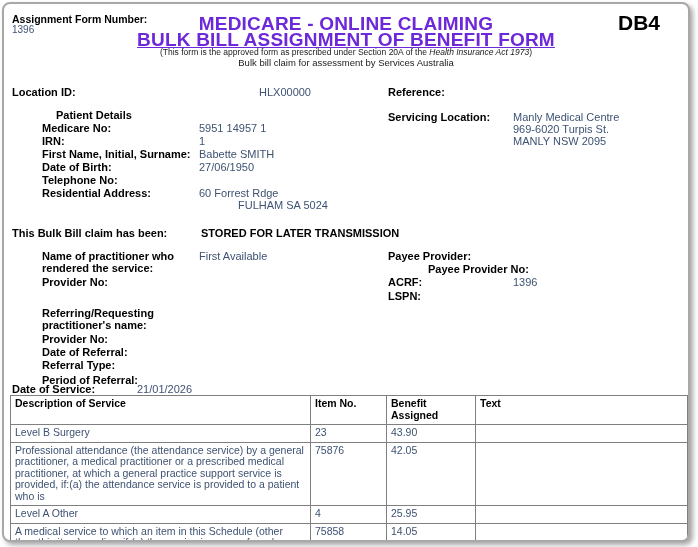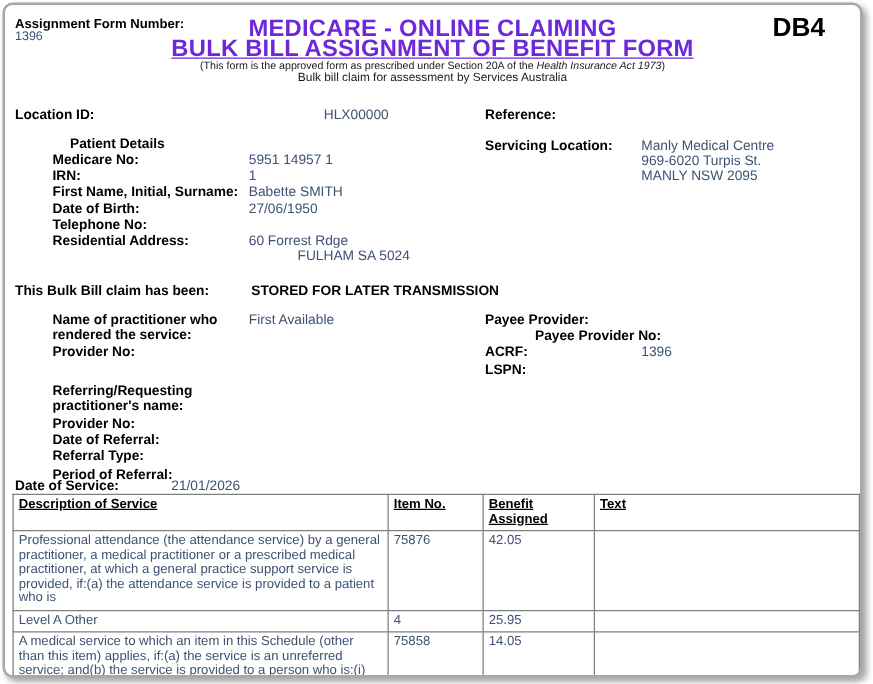--- a/index.html
+++ b/index.html
@@ -31,21 +31,21 @@
     position:absolute; left:6px; top:391px; width:678px;
     border-collapse:collapse; table-layout:fixed;
   }
   table.svc th, table.svc td {
     border:1px solid #7f7f7f;
     font-size:10.5px; line-height:11.5px;
     padding:2px 4px 3px 4px;
     vertical-align:top; text-align:left;
     overflow:hidden;
   }
-  table.svc th { font-weight:bold; color:#000000;text-decoration:underline; }
+  table.svc th { font-weight:bold; color:#000000; }
   table.svc td { color:#3e5272; }
   td.num-right { text-align:right; padding-right:7px; }
   .col-desc { width:300px; }
   .col-item { width:76px; }
   .col-benefit { width:89px; }
   .col-text { width:auto; }
 </style>
 </head>
 <body>
 
@@ -127,20 +127,26 @@
     <thead>
       <tr>
         <th>Description of Service</th>
         <th>Item No.</th>
         <th>Benefit Assigned</th>
         <th>Text</th>
       </tr>
     </thead>
     <tbody>
       <tr>
+        <td class="multiline">Level B Surgery</td>
+        <td>23</td>
+        <td class="num-right">43.90</td>
+        <td></td>
+      </tr>
+      <tr>
         <td class="multiline">Professional attendance (the attendance service) by a general practitioner, a medical practitioner or a prescribed medical practitioner, at which a general practice support service is provided, if:(a) the attendance service is provided to a patient who is</td>
         <td>75876</td>
         <td class="num-right">42.05</td>
         <td></td>
       </tr>
       <tr>
         <td class="multiline">Level A Other</td>
         <td>4</td>
         <td class="num-right">25.95</td>
         <td></td>

